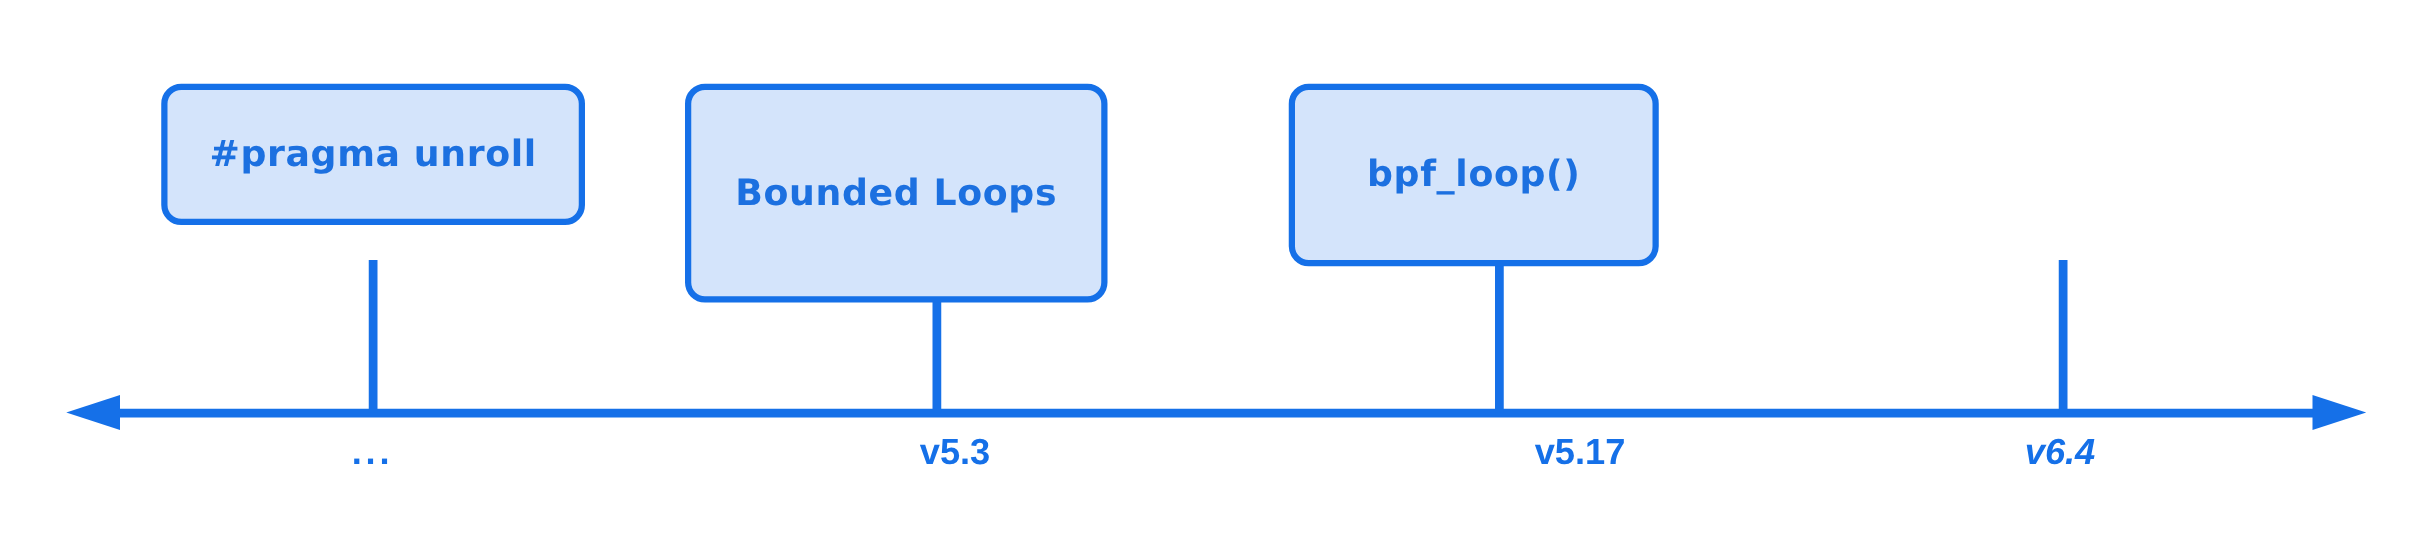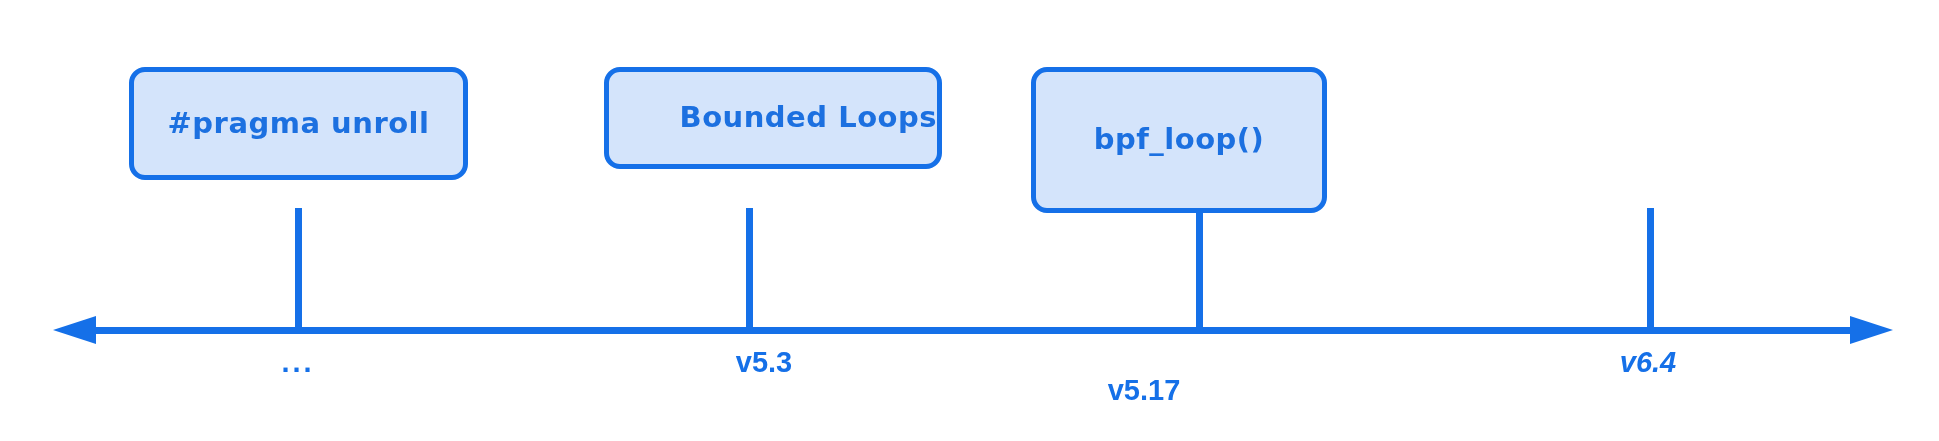--- a/index.html
+++ b/index.html
@@ -92,27 +92,27 @@
 
   <div class="connector" style="left:295px;"></div>
   <div class="connector" style="left:746px;"></div>
   <div class="connector" style="left:1196px;"></div>
   <div class="connector" style="left:1647px;"></div>
 
   <div class="event-box" style="left:129px;  top:67px; width:339px; height:113px;">
     <div>#pragma unroll</div>
   </div>
 
-  <div class="event-box" style="left:604px;  top:67px; width:338px; height:102px;align-items:flex-end;">
+  <div class="event-box" style="left:548px;  top:67px; width:338px; height:175px;">
     <div>Bounded Loops</div>
   </div>
 
   <div class="event-box" style="left:1031px; top:67px; width:296px; height:146px;">
     <div>bpf_loop()</div>
   </div>
 
 
   <div class="version-label dots" style="left:298px;">...</div>
   <div class="version-label" style="left:764px;">v5.3</div>
-  <div class="version-label" style="left:1144px;margin-top:28px;">v5.17</div>
+  <div class="version-label" style="left:1264px;">v5.17</div>
   <div class="version-label" style="left:1648px;font-style:italic;">v6.4</div>
 
 </div>
 
 </body></html>

